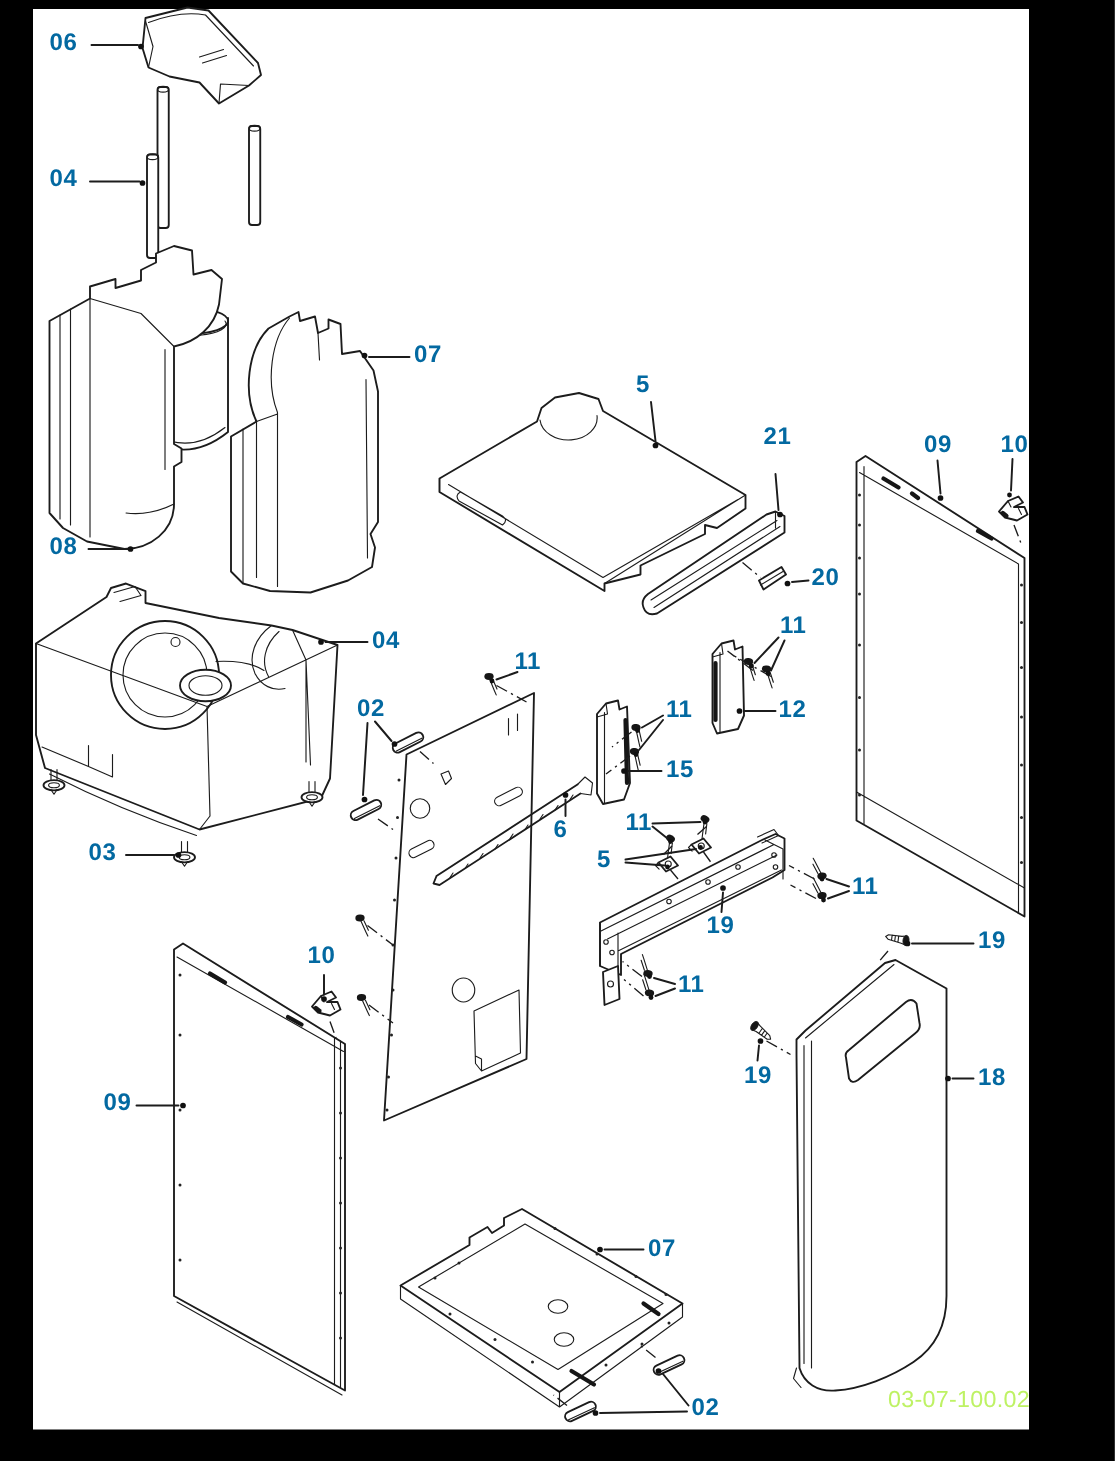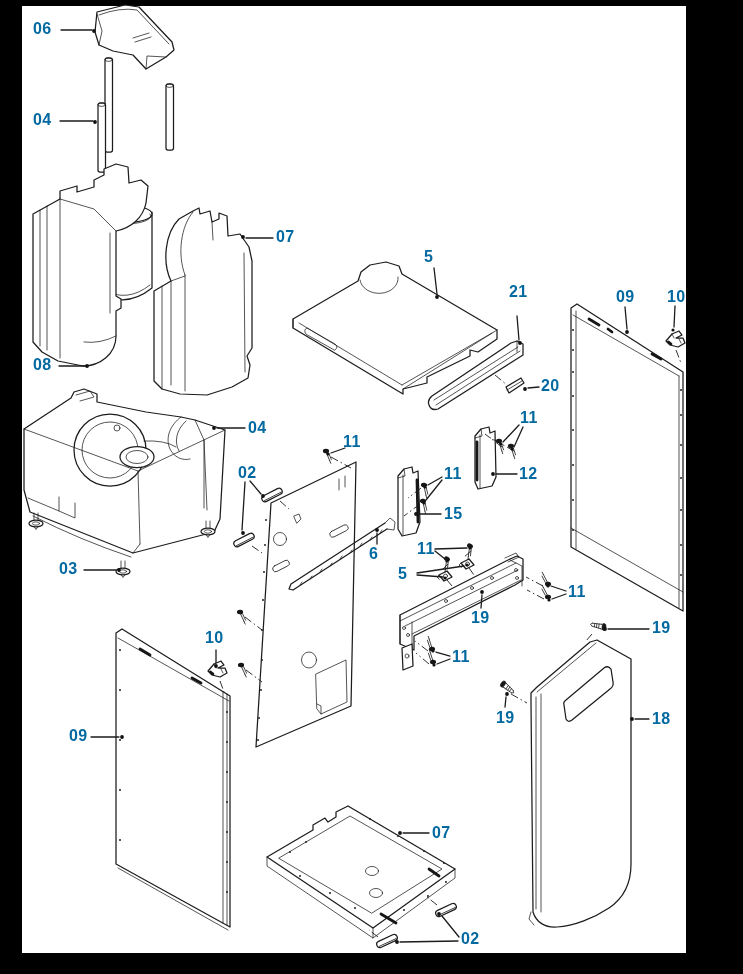--- a/index.html
+++ b/index.html
@@ -1,21 +1,21 @@
 <!DOCTYPE html>
 <html><head>
 <meta charset="utf-8">
 <style>
   html,body{margin:0;padding:0;background:#000;}
   .page{position:relative;width:743px;height:974px;background:#000;overflow:hidden;
         font-family:"Liberation Sans",sans-serif;}
   .paper{position:absolute;left:22px;top:6px;width:664px;height:947px;background:#fff;}
   svg.art{position:absolute;left:0;top:0;width:743px;height:974px;}
   .co{position:absolute;font-size:16px;font-weight:700;color:#0369a1;line-height:1;letter-spacing:.4px;}
-  .code{position:absolute;left:592px;top:925px;font-size:15.5px;font-weight:400;color:#ffffff;letter-spacing:.2px;}
+  .code{position:absolute;left:592px;top:925px;font-size:15.5px;font-weight:400;color:#bef264;letter-spacing:.2px;}
   
   .o{fill:#fff;stroke:#1c1c1c;stroke-width:1.25;stroke-linejoin:round;stroke-linecap:round;}
   .n{fill:none;stroke:#1c1c1c;stroke-width:1.25;stroke-linejoin:round;stroke-linecap:round;}
   .d{fill:none;stroke:#1c1c1c;stroke-width:.75;stroke-linejoin:round;stroke-linecap:round;}
   .lead{fill:none;stroke:#1c1c1c;stroke-width:1.3;stroke-linecap:round;}
   .cl{fill:none;stroke:#1c1c1c;stroke-width:.9;stroke-dasharray:8 3 1.5 3;}
   .tick{fill:none;stroke:#161616;stroke-width:2.8;stroke-linecap:round;}
   .dot{fill:#111;stroke:none;}
   .rv{fill:#222;stroke:none;}
 </style>

